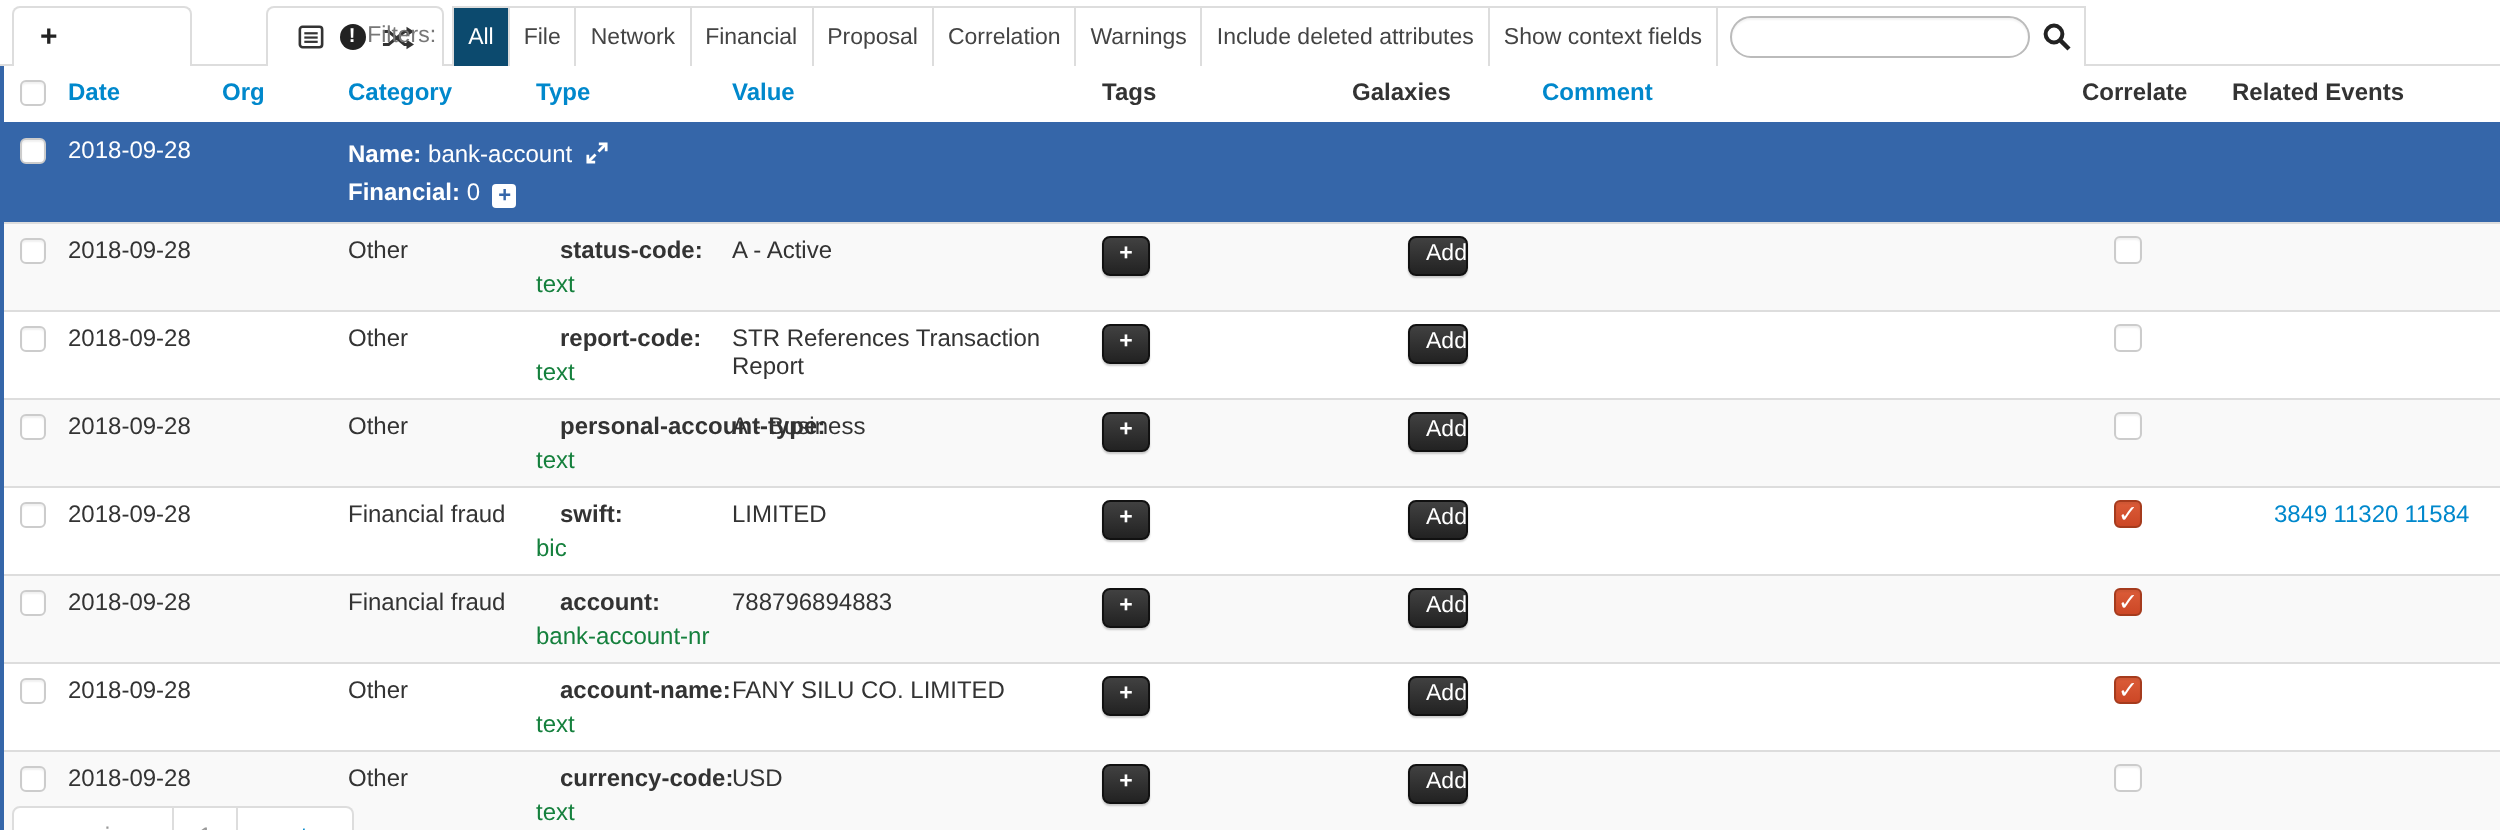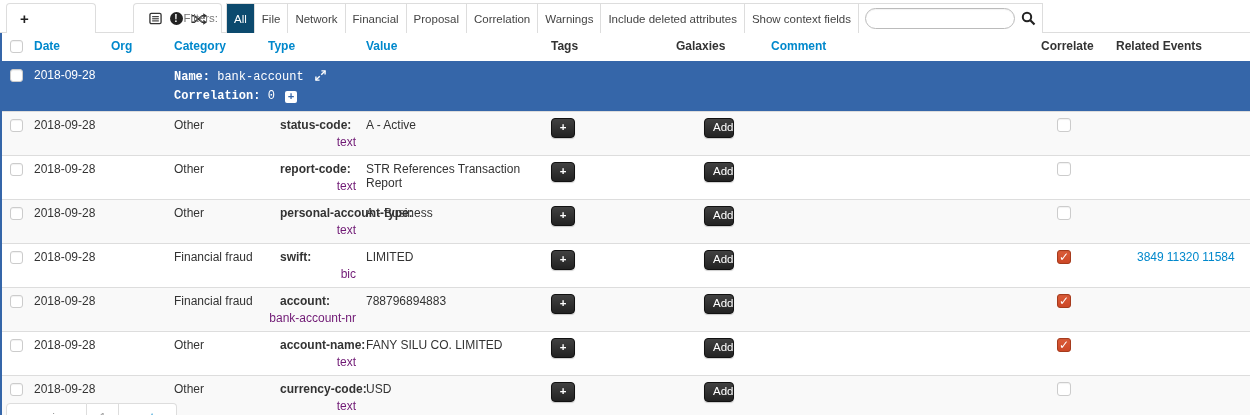--- a/index.html
+++ b/index.html
@@ -52,31 +52,31 @@
   }
   .attr-table th, .attr-table td { text-align:left; vertical-align:top; padding:6px 5px; }
   .attr-table thead th { padding:6px 5px 5px 5px; font-weight:bold; font-size:12px; color:#333; white-space:nowrap; }
   .attr-table thead a.sort { color:#0088cc; text-decoration:none; cursor:pointer; }
   tr.row-odd  { background:#f9f9f9; }
   tr.row-even { background:#fff; }
   tbody tr { border-top:1px solid #ddd; }
   tbody tr.event-row { border-top:none; }
   tr.event-row { background:#3566a9; color:#fff; }
   tr.event-row td { padding-top:7px; }
-  .ev-line { line-height:18px; white-space:nowrap;font-family:Liberation Mono, monospace; }
+  .ev-line { line-height:18px; white-space:nowrap; }
   .ev-line b { font-weight:bold; }
   .plus-square {
     display:inline-block; width:12px; height:12px; background:#fff; border-radius:2px;
     color:#3566a9; font-weight:bold; font-size:11px; line-height:12px; text-align:center;
     vertical-align:-1px; margin-left:3px; cursor:pointer;
   }
   .expand-ic { margin-left:4px; vertical-align:-1px; cursor:pointer; }
 
   .tname { font-weight:bold; white-space:nowrap;margin-left:12px; }
-  .tsub  { padding-top:3px; color:#701a75;text-align:right; }
+  .tsub  { padding-top:3px; color:#15803d; }
 
   
   .cb {
     display:inline-block; width:14px; height:14px; background:#fff;
     border:1px solid #ccc; border-radius:3px; cursor:pointer;
     box-shadow: inset 0 1px 1px rgba(0,0,0,0.06); position:relative;
   }
   .cb.checked { background:linear-gradient(#db5c38,#cc4726); border-color:#a53b1d; }
   .cb.checked::after {
     content:"✓"; position:absolute; left:1px; top:-1px; color:#fff;
@@ -201,21 +201,21 @@
             <span class="expand-ic">
               <svg width="11" height="11" viewBox="0 0 12 12">
                   <path d="M7 1 h4 v4" fill="none" stroke="#fff" stroke-width="1.5"></path>
                   <path d="M11 1 L6.8 5.2" stroke="#fff" stroke-width="1.5"></path>
                   <path d="M5 11 H1 V7" fill="none" stroke="#fff" stroke-width="1.5"></path>
                   <path d="M1 11 L5.2 6.8" stroke="#fff" stroke-width="1.5"></path>
                 </svg>
             </span>
           </div>
           <div class="ev-line">
-            <b>Correlation:</b>
+            <b>Financial:</b>
             <span>0</span>
             <span class="plus-square">+</span>
           </div>
         </td>
       </tr>
 
       <tr class="row-odd">
         <td class="checkcell"><span class="cb"></span></td>
         <td>2018-09-28</td>
         <td></td>

